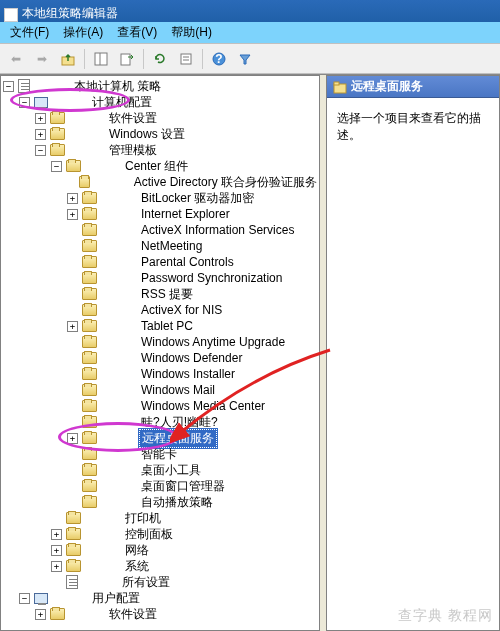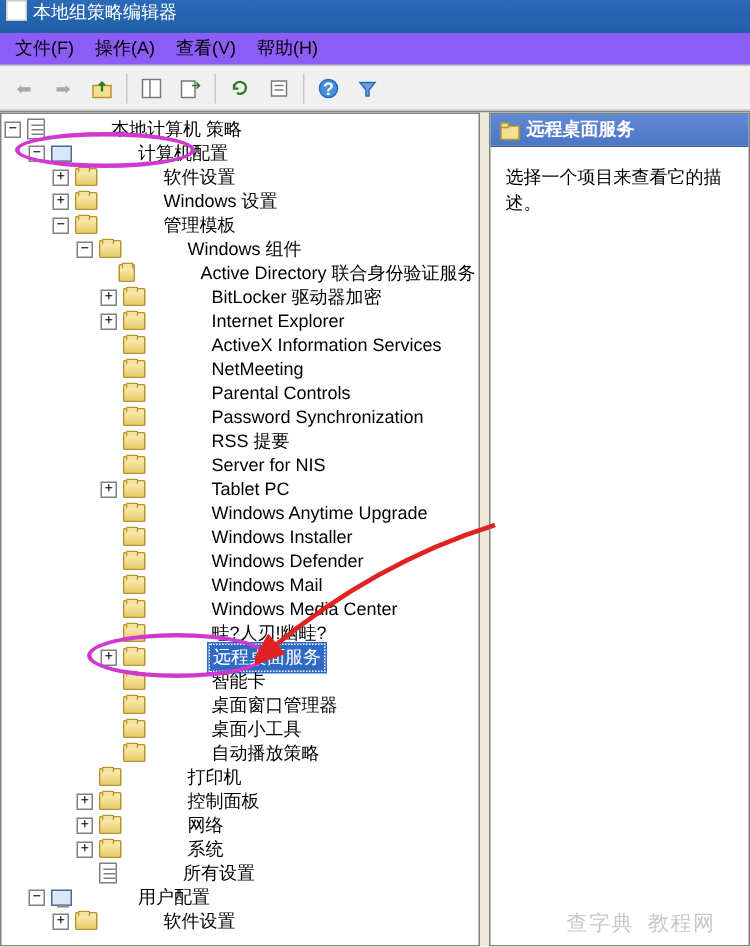--- a/index.html
+++ b/index.html
@@ -1,19 +1,19 @@
 <!DOCTYPE html>
 <html><head>
 <meta charset="utf-8">
 <style>
 * { margin: 0; padding: 0; box-sizing: border-box; font-family: "Microsoft YaHei", Tahoma, sans-serif; font-size: 12px; }
 body { background: #fff; width: 500px; height: 631px; overflow: hidden; position: relative; }
-.titlebar { background: linear-gradient(#2a6ab8, #2060a8); color: #fff; height: 22px; display: flex; align-items: flex-start; padding: 0 4px; }
+.titlebar { background: linear-gradient(#2a6ab8, #2060a8); color: #fff; height: 22px; display: flex; align-items: flex-end; padding: 0 4px; }
 .titlebar .ticon { width: 14px; height: 14px; background: #fff; border: 1px solid #ccc; margin-right: 4px; }
-.menubar { background: #8b5cf6; border-bottom: 1px solid #c0c0c0; height: 22px; display: flex; align-items: flex-start; padding: 0 4px; gap: 2px; }
+.menubar { background: #7dd3fc; border-bottom: 1px solid #c0c0c0; height: 22px; display: flex; align-items: flex-start; padding: 0 4px; gap: 2px; }
 .menu-item { padding: 2px 6px; cursor: pointer; }
 .toolbar { background: #f0f0f0; border-bottom: 1px solid #c0c0c0; height: 30px; display: flex; align-items: center; padding: 0 4px; gap: 2px; }
 .tbtn { width: 24px; height: 24px; border: 1px solid transparent; display: flex; align-items: center; justify-content: center; cursor: pointer; color: #1a5aa8; }
 .tbtn.disabled { color: #a8a8a8; cursor: default; }
 .tsep { width: 1px; height: 20px; background: #c8c8c8; margin: 0 2px; }
 .workspace { display: flex; height: calc(631px - 74px); border-top: 1px solid #888; }
 .tree-pane { width: 320px; border: 1px solid #818181; background: #fff; overflow: auto; padding: 2px 0; }
 .resizer { width: 6px; background: #ece9d8; cursor: col-resize; }
 .details-pane { flex: 1; border: 1px solid #818181; background: #fff; display: flex; flex-direction: column; }
 .details-header { background: linear-gradient(#628bd6, #4a76c4); color: #fff; height: 22px; display: flex; align-items: center; padding: 0 6px; border-bottom: 1px solid #3a5a94; gap: 4px; }
@@ -29,21 +29,21 @@
 .icon-folder { background: linear-gradient(#fcf0b6, #e8cc68); border: 1px solid #b89430; border-radius: 1px; width: 15px; height: 12px; }
 .icon-folder::before { content: ""; position: absolute; top: -2px; left: 1px; width: 6px; height: 3px; background: #f4e4a0; border: 1px solid #b89430; border-bottom: none; border-radius: 1px 1px 0 0; }
 .icon-policy { background: #fff; border: 1px solid #808080; width: 12px; height: 14px; }
 .icon-policy::after { content:""; position:absolute; left:2px; top:3px; width:8px; height:1px; background:#808080; box-shadow: 0 3px 0 #808080, 0 6px 0 #808080; }
 .icon-computer { background: #d8e8f8; border: 1px solid #4a6a9a; width: 14px; height: 11px; }
 .icon-computer::after { content:""; position:absolute; bottom:-2px; left:3px; width:8px; height:2px; background:#888; }
 .label { padding: 0 2px; margin-left: 40px; }
 .label.selected { background: #316ac5; color: #fff; border: 1px dotted #fff; outline: 1px solid #316ac5; }
 .highlight-oval { position: absolute; border: 3px solid #d038d0; border-radius: 50%; pointer-events: none; z-index: 10; }
 .arrow { position: absolute; pointer-events: none; z-index: 11; }
-.watermark { position: absolute; bottom: 6px; right: 23px; color: #c8c8c8; font-size: 14px; letter-spacing: 1px; z-index: 5; font-family: Liberation Mono, monospace; margin-top: 44px; }
+.watermark { position: absolute; bottom: 6px; right: 7px; color: #c8c8c8; font-size: 14px; letter-spacing: 1px; z-index: 5; font-family: Liberation Sans, sans-serif; margin-top: 44px; }
 </style>
 </head>
 <body>
 
 <div class="titlebar">
   <span class="ticon"></span>
   <span>本地组策略编辑器</span>
 </div>
 
 <div class="menubar">
@@ -138,21 +138,21 @@
                 <div class="node">
                     <span class="expander">−</span>
                     <span class="icon icon-folder"></span>
                     <span class="label">管理模板</span>
                   </div>
                 <ul>
                   <li>
                     <div class="node">
                         <span class="expander">−</span>
                         <span class="icon icon-folder"></span>
-                        <span class="label">Windows 组件</span>
+                        <span class="label">Center 组件</span>
                       </div>
                     <ul>
                       <li>
                           <div class="node">
                             <span class="expander none"></span>
                             <span class="icon icon-folder"></span>
                             <span class="label">Active Directory 联合身份验证服务</span>
                           </div>
                         </li>
                       <li>
@@ -201,55 +201,55 @@
                           <div class="node">
                             <span class="expander none"></span>
                             <span class="icon icon-folder"></span>
                             <span class="label">RSS 提要</span>
                           </div>
                         </li>
                       <li>
                           <div class="node">
                             <span class="expander none"></span>
                             <span class="icon icon-folder"></span>
-                            <span class="label">Server for NIS</span>
+                            <span class="label">ActiveX for NIS</span>
                           </div>
                         </li>
                       <li>
                           <div class="node">
                             <span class="expander">+</span>
                             <span class="icon icon-folder"></span>
                             <span class="label">Tablet PC</span>
                           </div>
                         </li>
                       <li>
                           <div class="node">
                             <span class="expander none"></span>
                             <span class="icon icon-folder"></span>
                             <span class="label">Windows Anytime Upgrade</span>
                           </div>
                         </li>
                       <li>
                           <div class="node">
                             <span class="expander none"></span>
                             <span class="icon icon-folder"></span>
+                            <span class="label">Windows Defender</span>
+                          </div>
+                        </li>
+                      <li>
+                          <div class="node">
+                            <span class="expander none"></span>
+                            <span class="icon icon-folder"></span>
                             <span class="label">Windows Installer</span>
                           </div>
                         </li>
                       <li>
                           <div class="node">
                             <span class="expander none"></span>
                             <span class="icon icon-folder"></span>
-                            <span class="label">Windows Defender</span>
-                          </div>
-                        </li>
-                      <li>
-                          <div class="node">
-                            <span class="expander none"></span>
-                            <span class="icon icon-folder"></span>
                             <span class="label">Windows Mail</span>
                           </div>
                         </li>
                       <li>
                           <div class="node">
                             <span class="expander none"></span>
                             <span class="icon icon-folder"></span>
                             <span class="label">Windows Media Center</span>
                           </div>
                         </li>
@@ -271,28 +271,28 @@
                           <div class="node">
                             <span class="expander none"></span>
                             <span class="icon icon-folder"></span>
                             <span class="label">智能卡</span>
                           </div>
                         </li>
                       <li>
                           <div class="node">
                             <span class="expander none"></span>
                             <span class="icon icon-folder"></span>
+                            <span class="label">桌面小工具</span>
+                          </div>
+                        </li>
+                      <li>
+                          <div class="node">
+                            <span class="expander none"></span>
+                            <span class="icon icon-folder"></span>
                             <span class="label">桌面窗口管理器</span>
-                          </div>
-                        </li>
-                      <li>
-                          <div class="node">
-                            <span class="expander none"></span>
-                            <span class="icon icon-folder"></span>
-                            <span class="label">桌面小工具</span>
                           </div>
                         </li>
                       <li>
                           <div class="node">
                             <span class="expander none"></span>
                             <span class="icon icon-folder"></span>
                             <span class="label">自动播放策略</span>
                           </div>
                         </li>
                     </ul>

